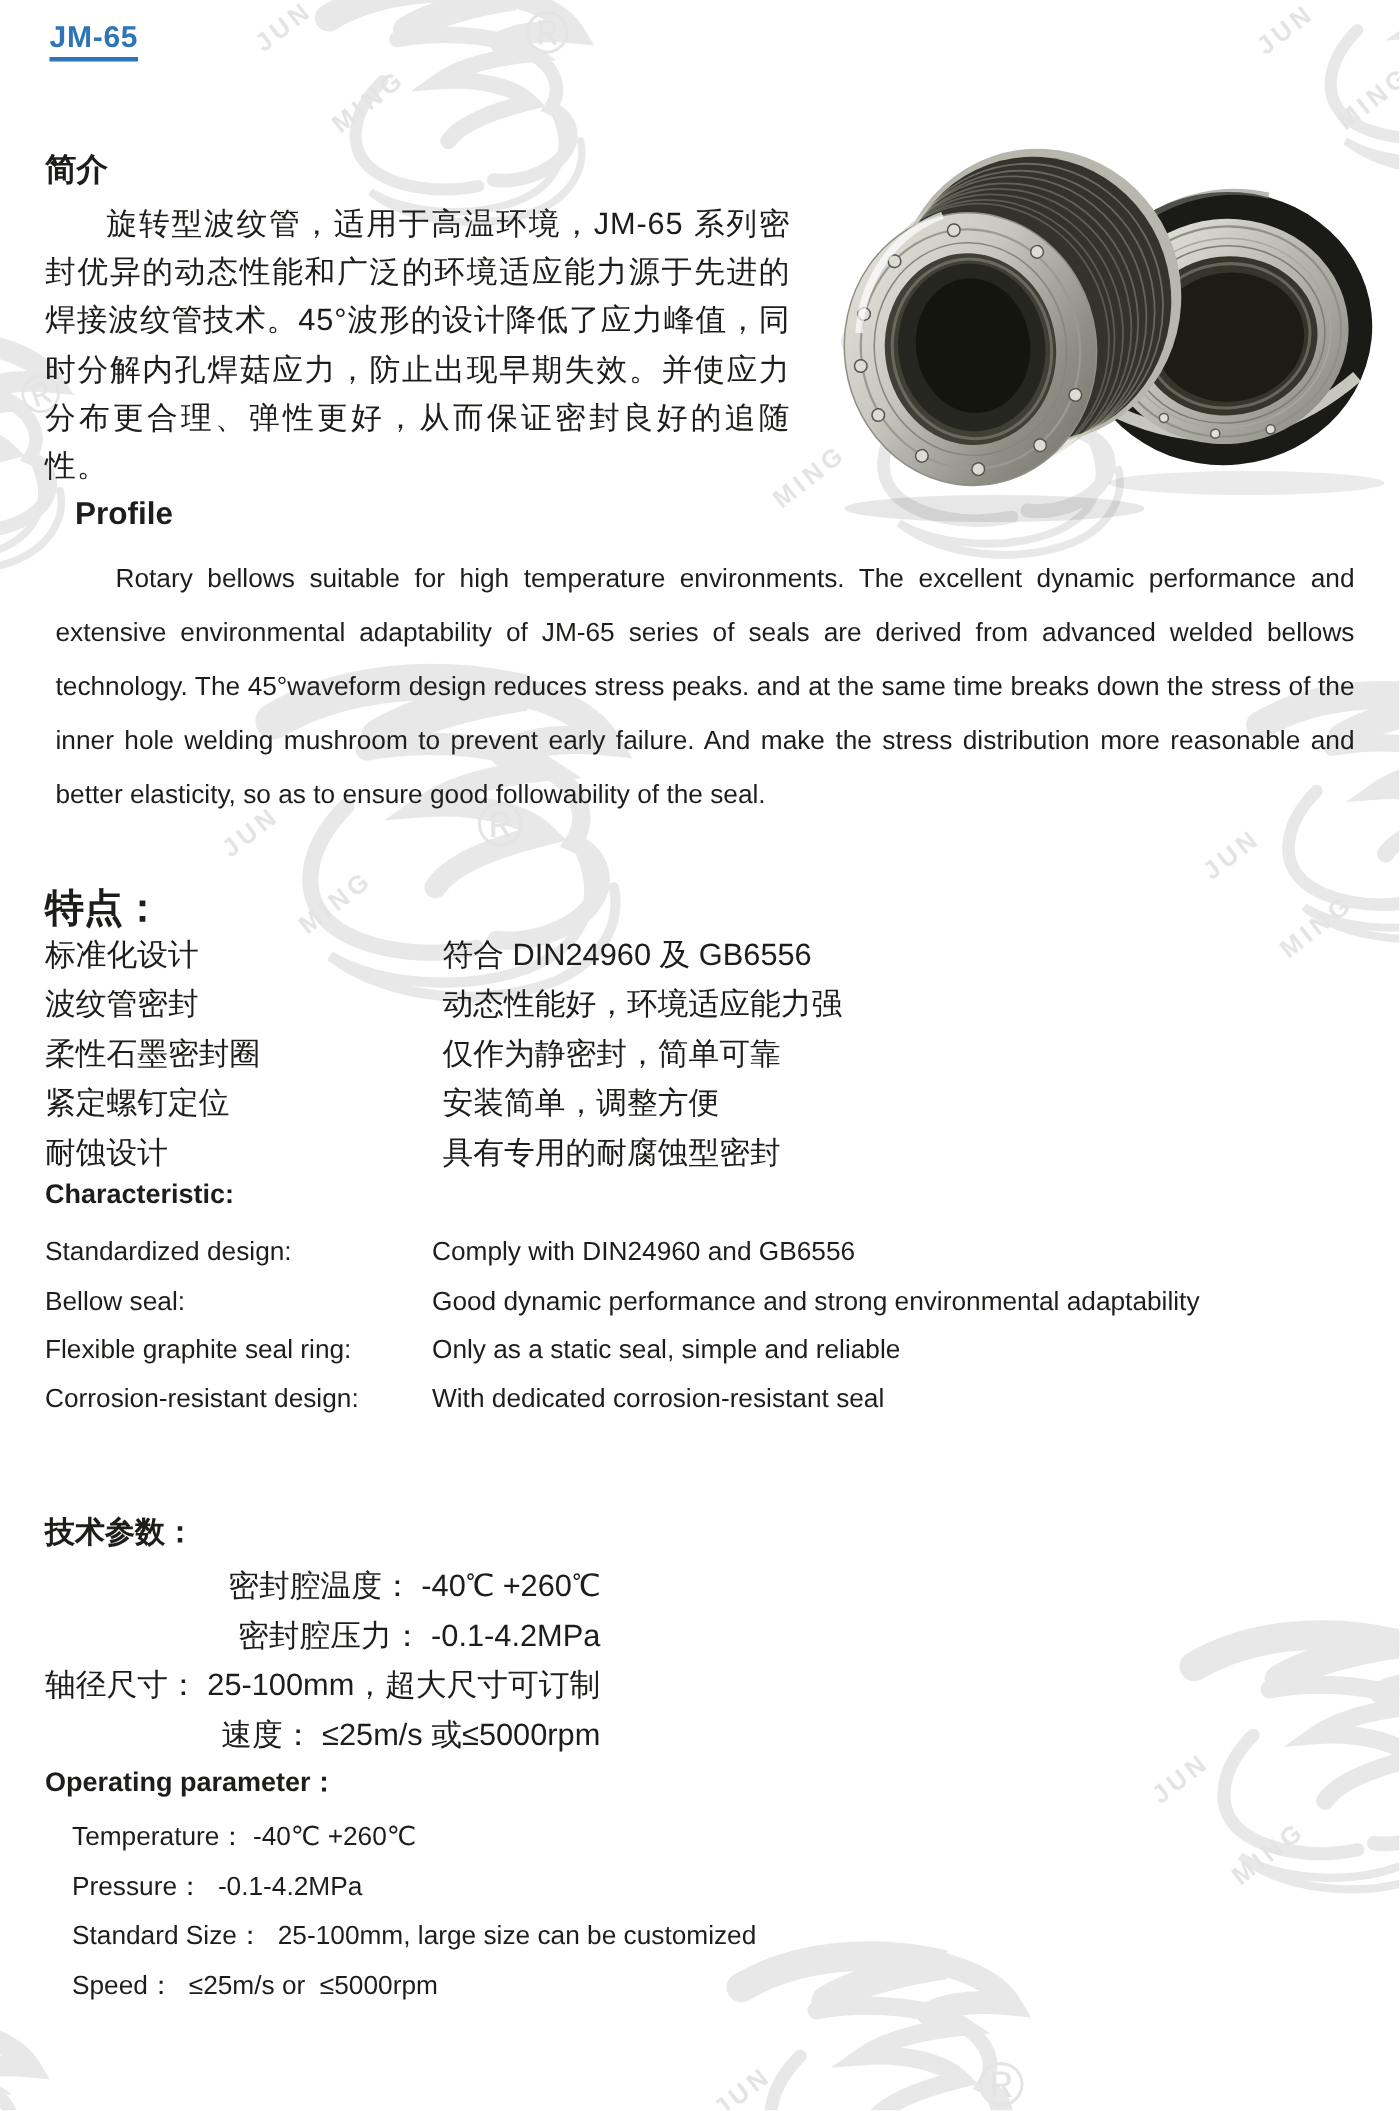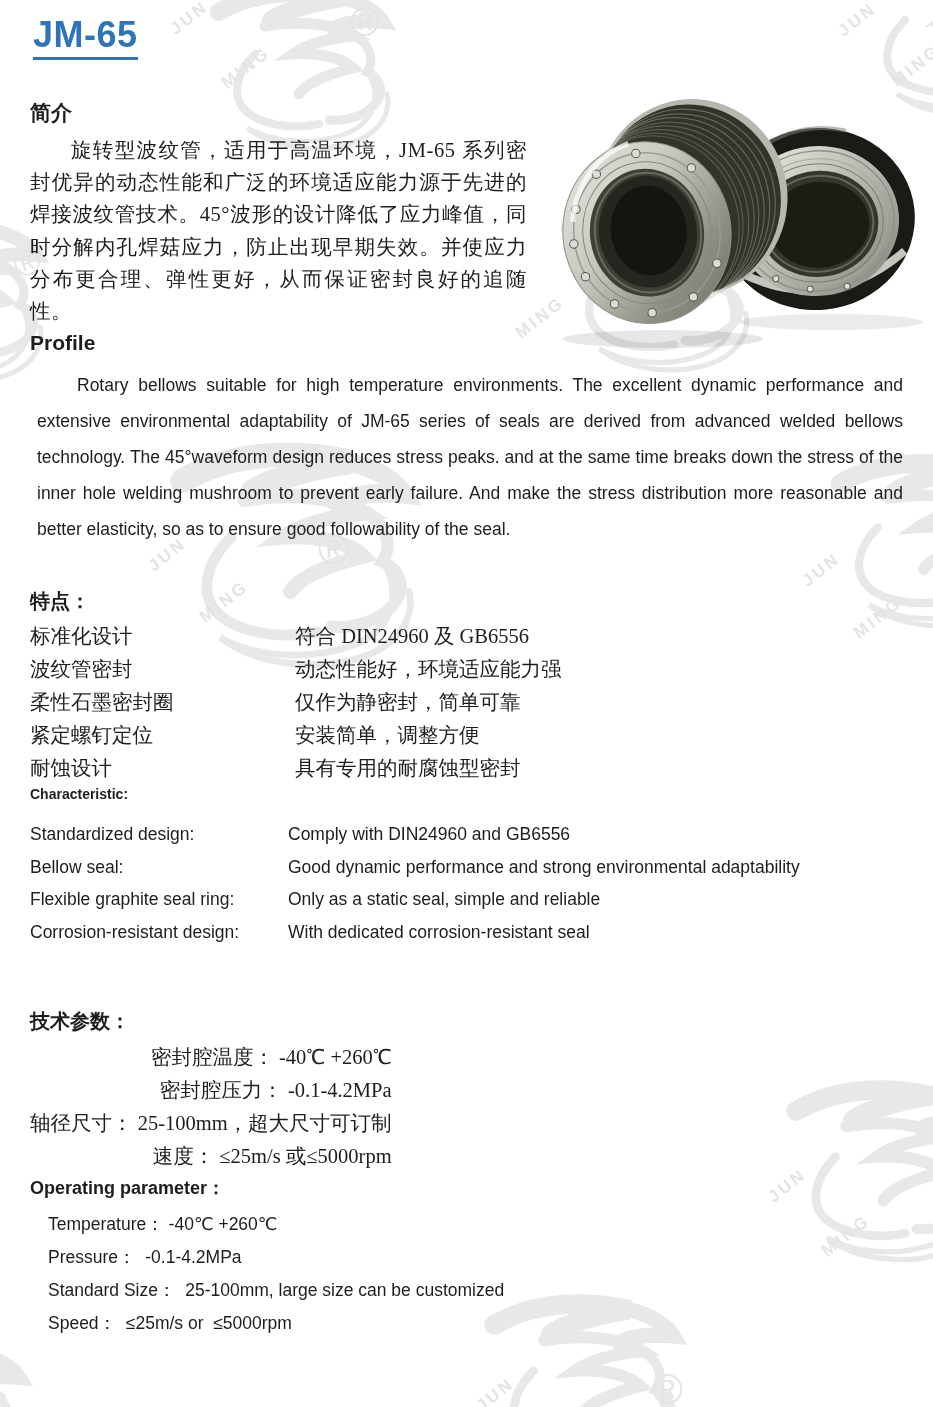--- a/index.html
+++ b/index.html
@@ -1,44 +1,44 @@
 <!DOCTYPE html>
 <html><head>
 <meta charset="utf-8">
 <style>
   html,body{margin:0;padding:0;background:#ffffff;}
   .page{position:relative;width:933px;height:1407px;background:#fff;overflow:hidden;color:#1d1d1b;}
   .abs{position:absolute;}
-  .zh{font-family:Liberation Serif, serif;}
+  .zh{font-family:Liberation Sans, sans-serif;}
   .en{font-family:"Liberation Sans","DejaVu Sans",sans-serif;}
   .pw{white-space:pre-wrap;}
 
   
-  .doc-title{left:33px;top:14px;font-size:36px;font-weight:bold;color:#2E74B6;
+  .doc-title{left:33px;top:14px;font-size:20px;font-weight:bold;color:#2E74B6;
              font-family:"Liberation Sans","DejaVu Sans",sans-serif;
              border-bottom:3px solid #2E74B6;padding-bottom:1px;letter-spacing:0.5px;}
 
   
   .h-zh{font-size:21px;font-weight:bold;}
-  .h-en{font-size:21px;font-weight:bold;}
+  .h-en{font-size:21px;font-weight:bold;margin-left:20px;}
   .h-sm{font-size:18px;font-weight:bold;}
 
   .intro-heading{left:30px;top:99px;}
   .intro-para{left:30px;top:134px;width:497px;font-size:20.5px;line-height:32.2px;
               text-indent:2em;text-align:justify;letter-spacing:0.6px;}
 
   .profile-heading{left:30px;top:331px;}
   .profile-para{left:37px;top:367px;width:866px;font-size:17.5px;line-height:36px;
                 text-align:justify;text-indent:40px;}
 
-  .features-heading{left:30px;top:588px;font-size:20px;}
+  .features-heading{left:30px;top:588px;font-size:26px;}
   .features-list{left:30px;top:620px;font-size:20.5px;line-height:33px;}
   .features-list .lbl{display:inline-block;width:265px;}
 
-  .char-heading{left:30px;top:786px;font-size:14px;}
+  .char-heading{left:30px;top:786px;font-size:18px;}
   .char-list{left:30px;top:818px;font-size:17.5px;line-height:32.6px;}
   .char-list .lbl{display:inline-block;width:258px;}
 
   .tech-heading{left:30px;top:1008px;font-size:20px;}
   .tech-list{left:30px;top:1041px;font-size:20.5px;line-height:33px;text-align:right;}
 
   .op-heading{left:30px;top:1176px;font-size:18px;}
   .op-list{left:48px;top:1208px;font-size:17.5px;line-height:33px;}
 
   

